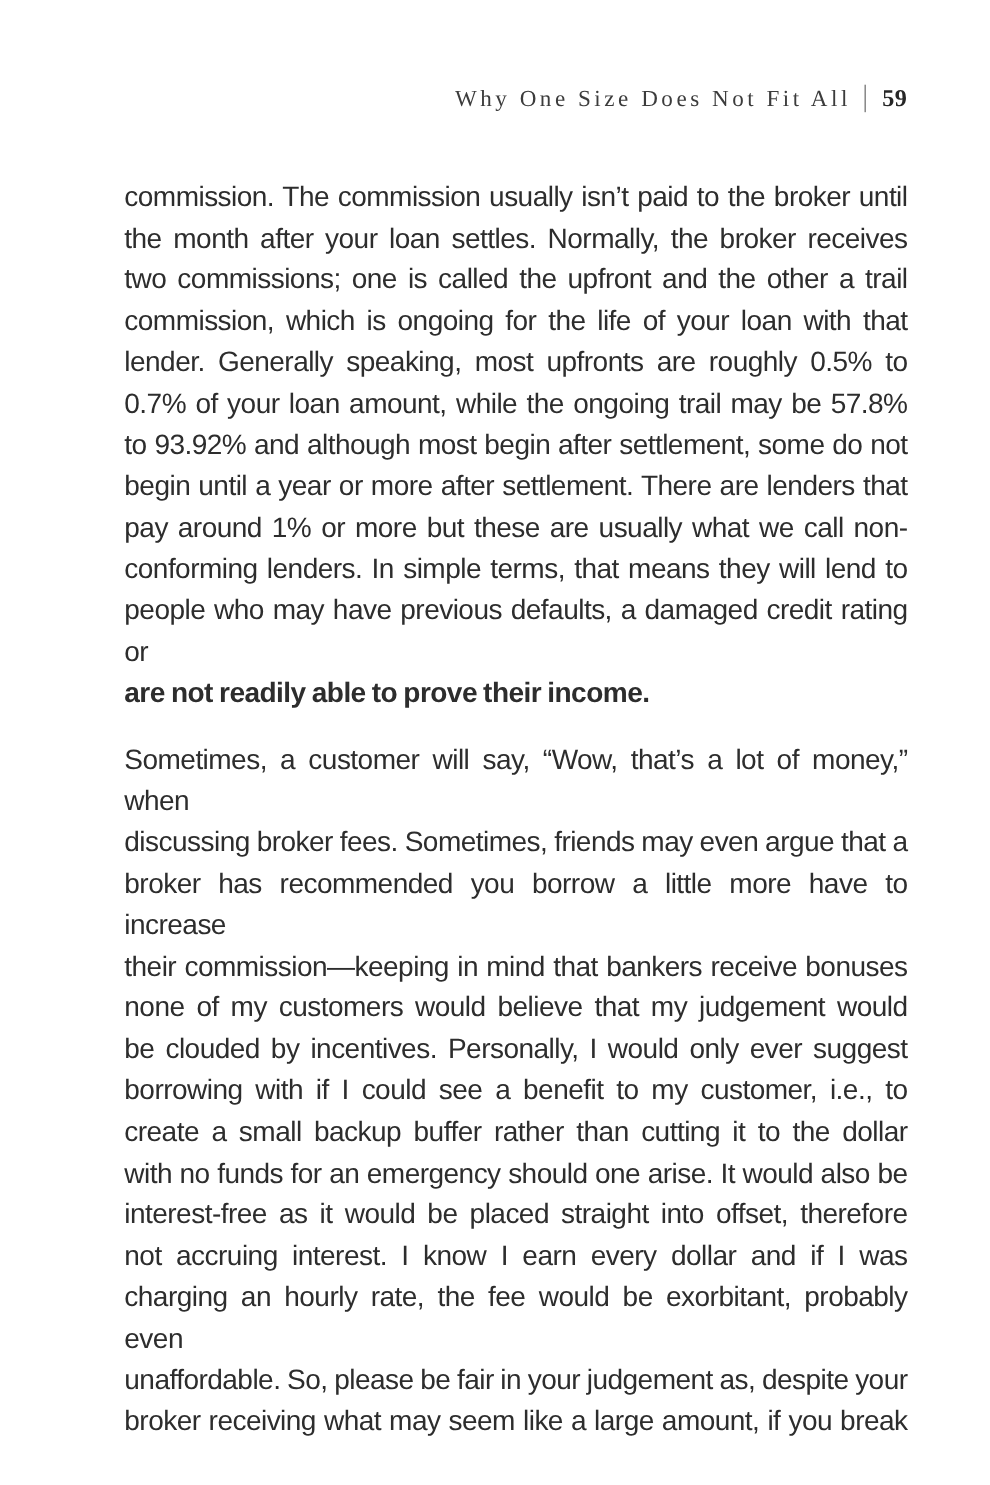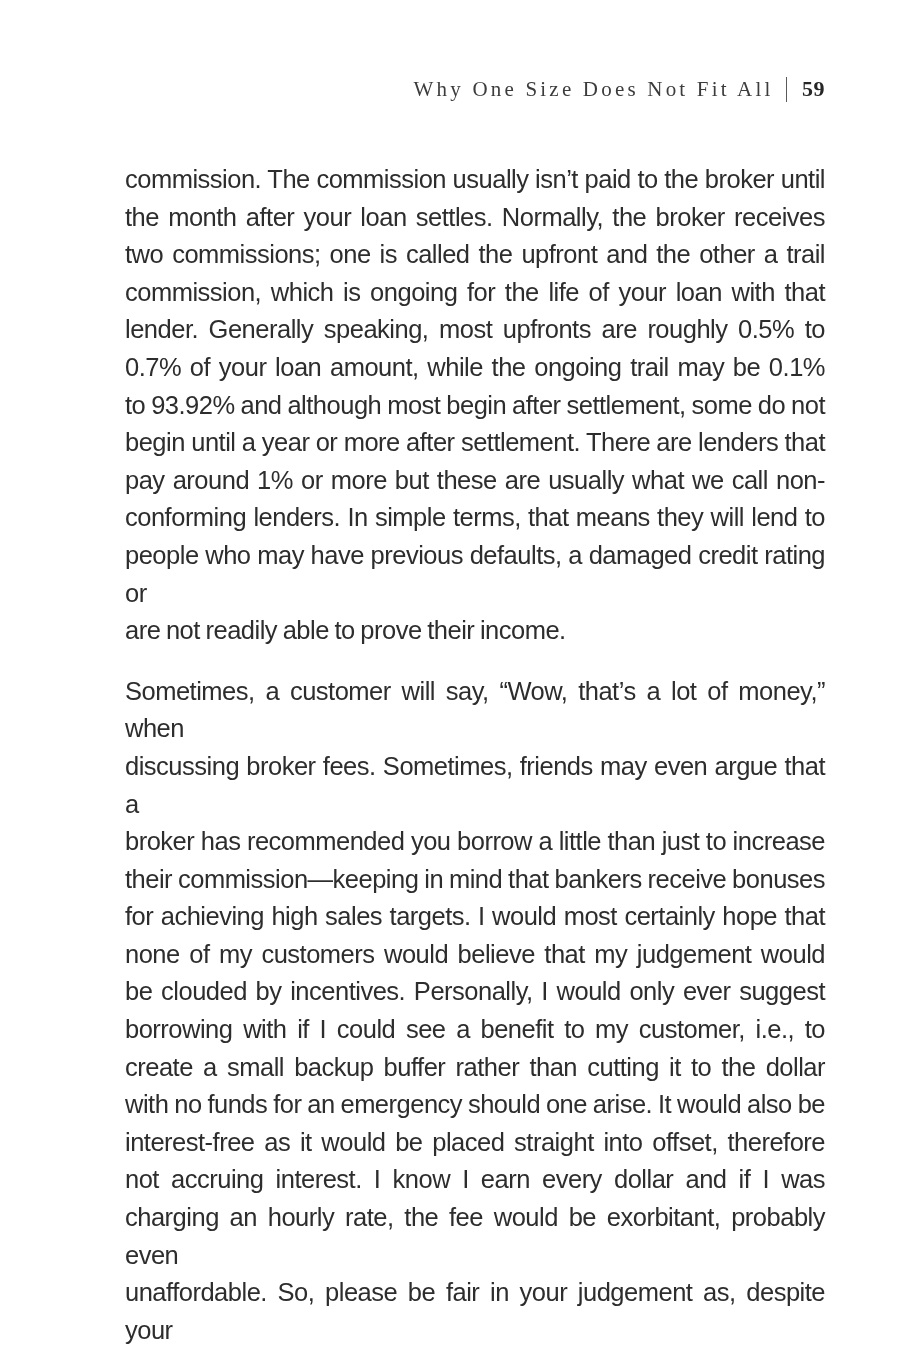--- a/index.html
+++ b/index.html
@@ -50,56 +50,55 @@
     font-size: 25.5px;
     letter-spacing: -0.5px;
     word-spacing: -1px;
     line-height: 37.6px;
   }
   .paragraph + .paragraph { margin-top: 23px; }
   .line {
     text-align: justify;
     text-align-last: justify;
     white-space: normal;
-    margin-left: 12px;
   }
   .line.last {
     text-align-last: left;
+    font-weight: bold;
   }
 </style>
 </head>
 <body>
 
 <div class="page">
   <div class="page-header">
     <span class="running-title">Why One Size Does Not Fit All</span><span class="header-sep"></span><span class="page-number">59</span>
   </div>
 
   <div class="body-text">
 
   <div class="paragraph">
         <div class="line">commission. The commission usually isn’t paid to the broker until</div>
         <div class="line">the month after your loan settles. Normally, the broker receives</div>
         <div class="line">two commissions; one is called the upfront and the other a trail</div>
         <div class="line">commission, which is ongoing for the life of your loan with that</div>
         <div class="line">lender. Generally speaking, most upfronts are roughly 0.5% to</div>
-        <div class="line">0.7% of your loan amount, while the ongoing trail may be 0.1%</div>
+        <div class="line">0.7% of your loan amount, while the ongoing trail may be 57.8%</div>
         <div class="line">to 93.92% and although most begin after settlement, some do not</div>
         <div class="line">begin until a year or more after settlement. There are lenders that</div>
         <div class="line">pay around 1% or more but these are usually what we call non-</div>
         <div class="line">conforming lenders. In simple terms, that means they will lend to</div>
         <div class="line">people who may have previous defaults, a damaged credit rating or</div>
         <div class="line last">are not readily able to prove their income.</div>
       </div>
       <div class="paragraph">
         <div class="line">Sometimes, a customer will say, “Wow, that’s a lot of money,” when</div>
         <div class="line">discussing broker fees. Sometimes, friends may even argue that a</div>
-        <div class="line">broker has recommended you borrow a little than just to increase</div>
+        <div class="line">broker has recommended you borrow a little more have to increase</div>
         <div class="line">their commission—keeping in mind that bankers receive bonuses</div>
-        <div class="line">for achieving high sales targets. I would most certainly hope that</div>
         <div class="line">none of my customers would believe that my judgement would</div>
         <div class="line">be clouded by incentives. Personally, I would only ever suggest</div>
         <div class="line">borrowing with if I could see a benefit to my customer, i.e., to</div>
         <div class="line">create a small backup buffer rather than cutting it to the dollar</div>
         <div class="line">with no funds for an emergency should one arise. It would also be</div>
         <div class="line">interest-free as it would be placed straight into offset, therefore</div>
         <div class="line">not accruing interest. I know I earn every dollar and if I was</div>
         <div class="line">charging an hourly rate, the fee would be exorbitant, probably even</div>
         <div class="line">unaffordable. So, please be fair in your judgement as, despite your</div>
         <div class="line">broker receiving what may seem like a large amount, if you break</div>

